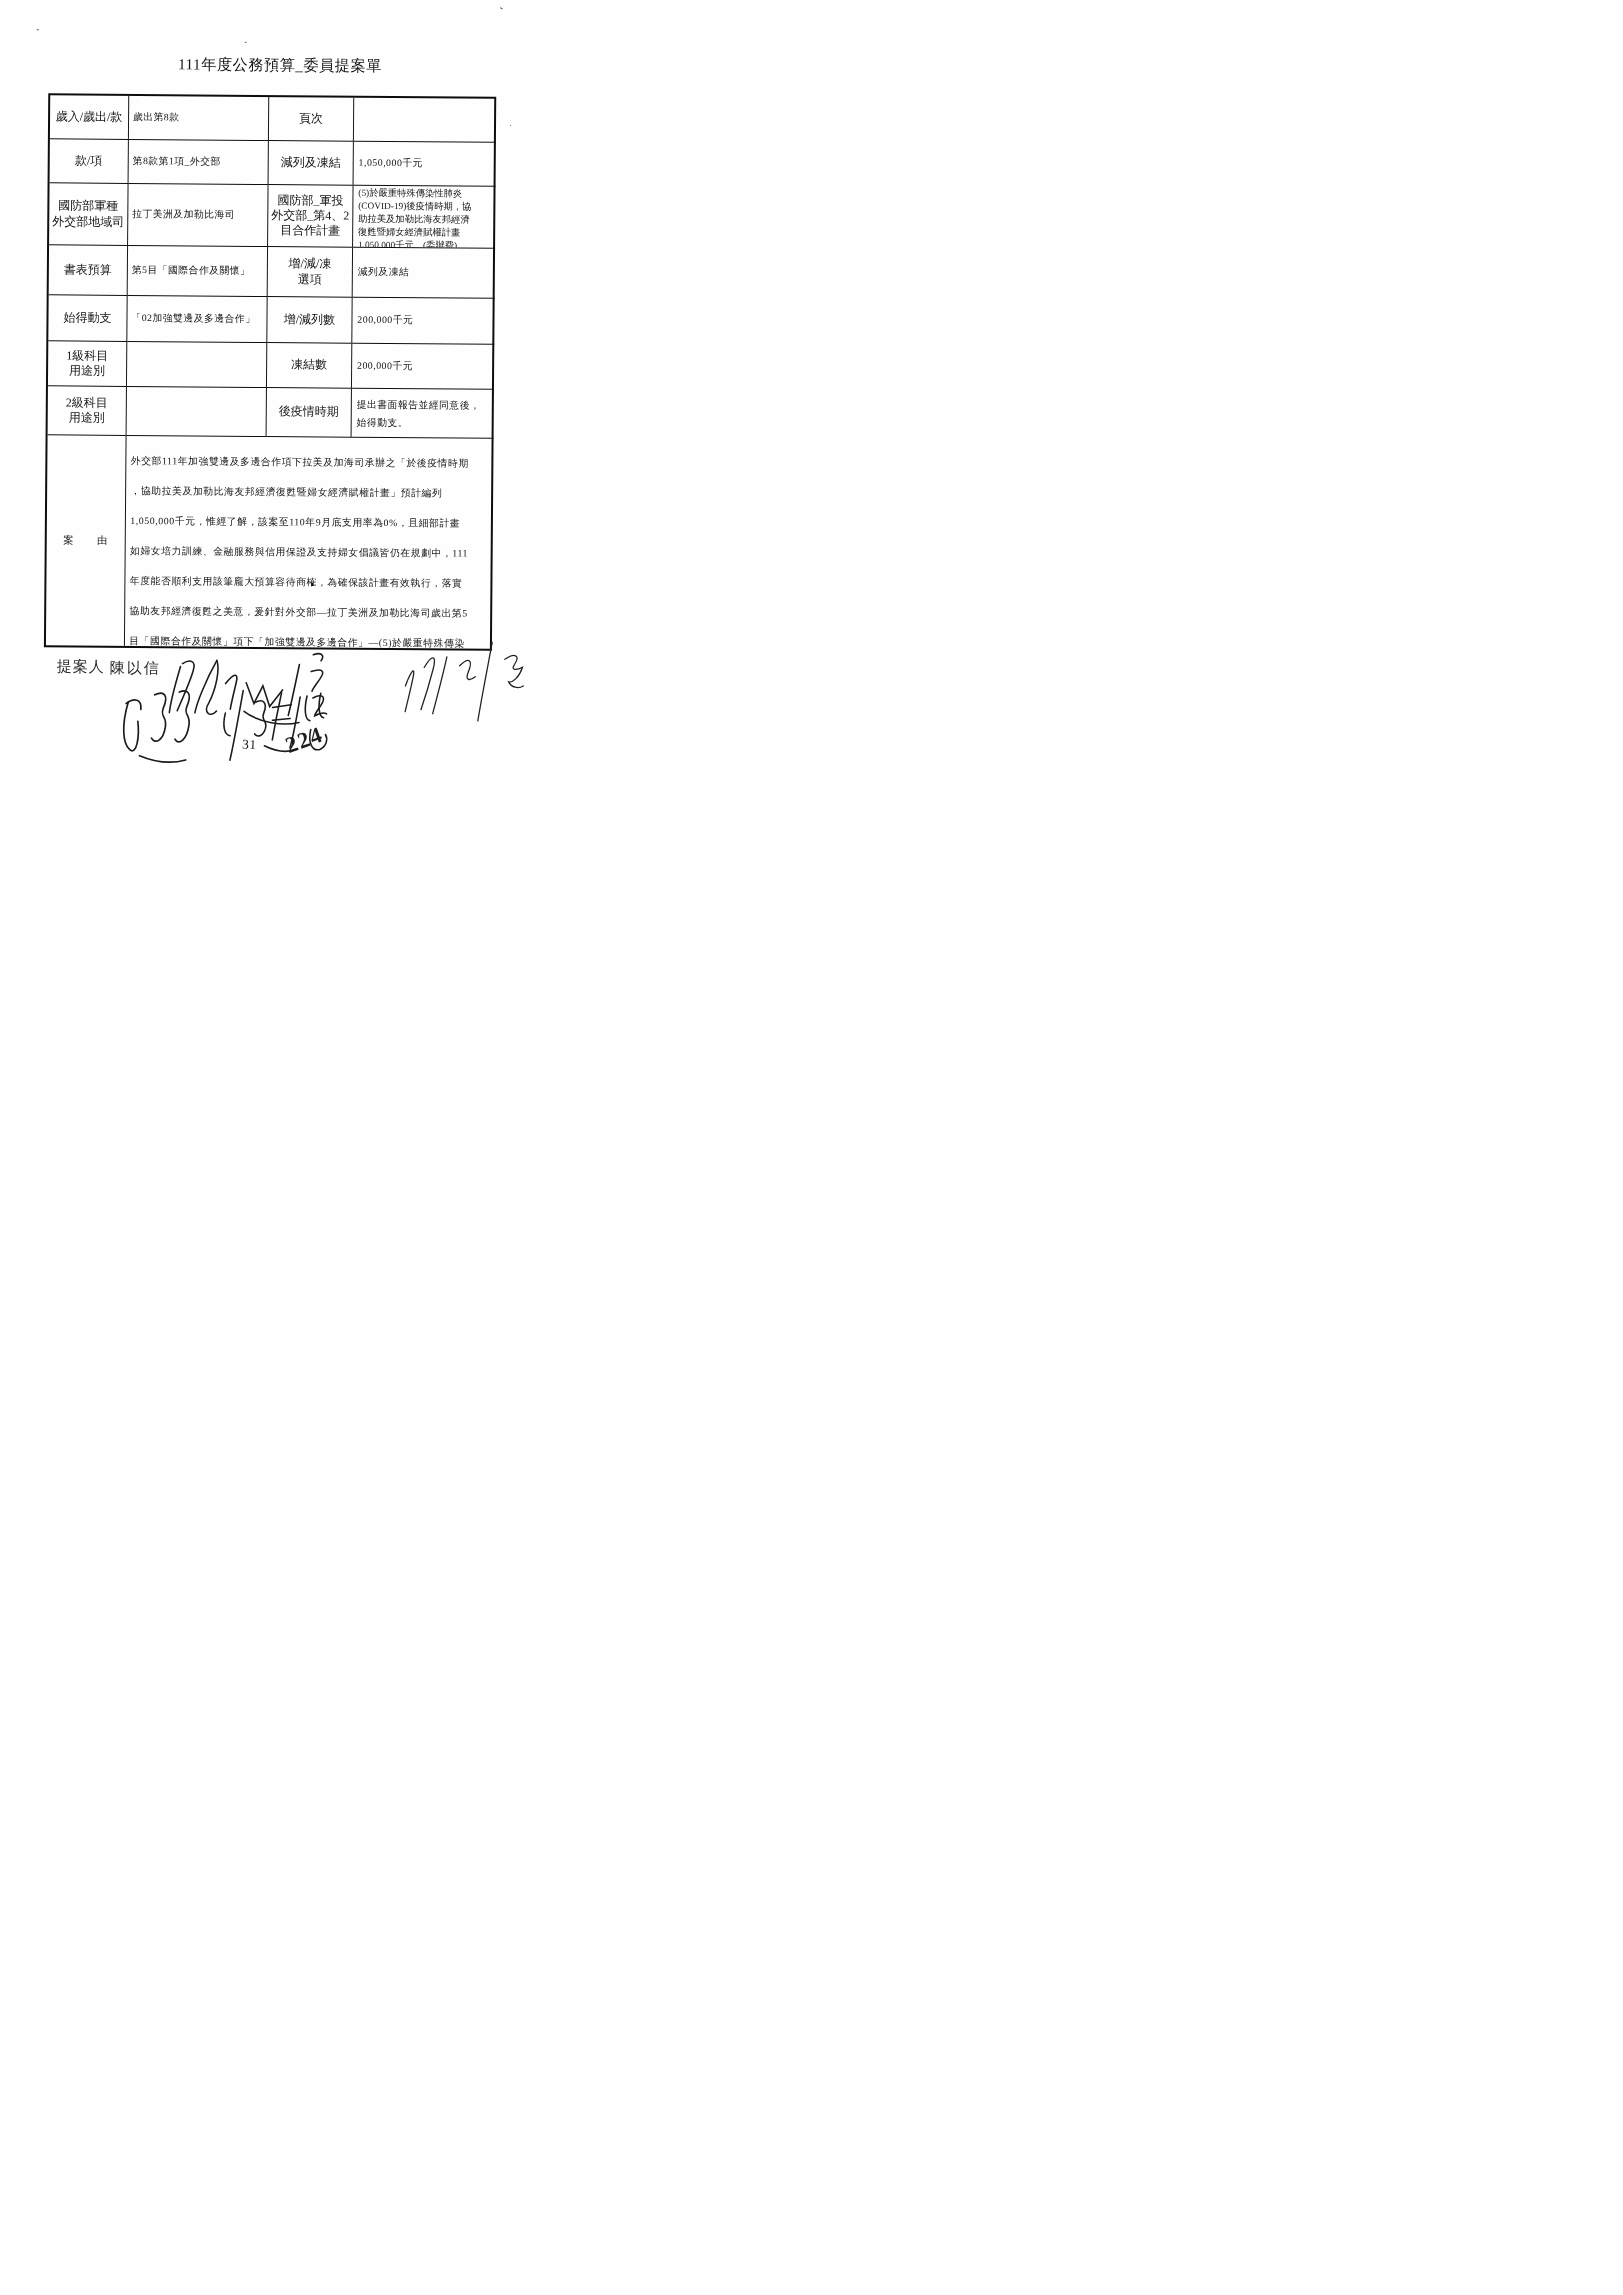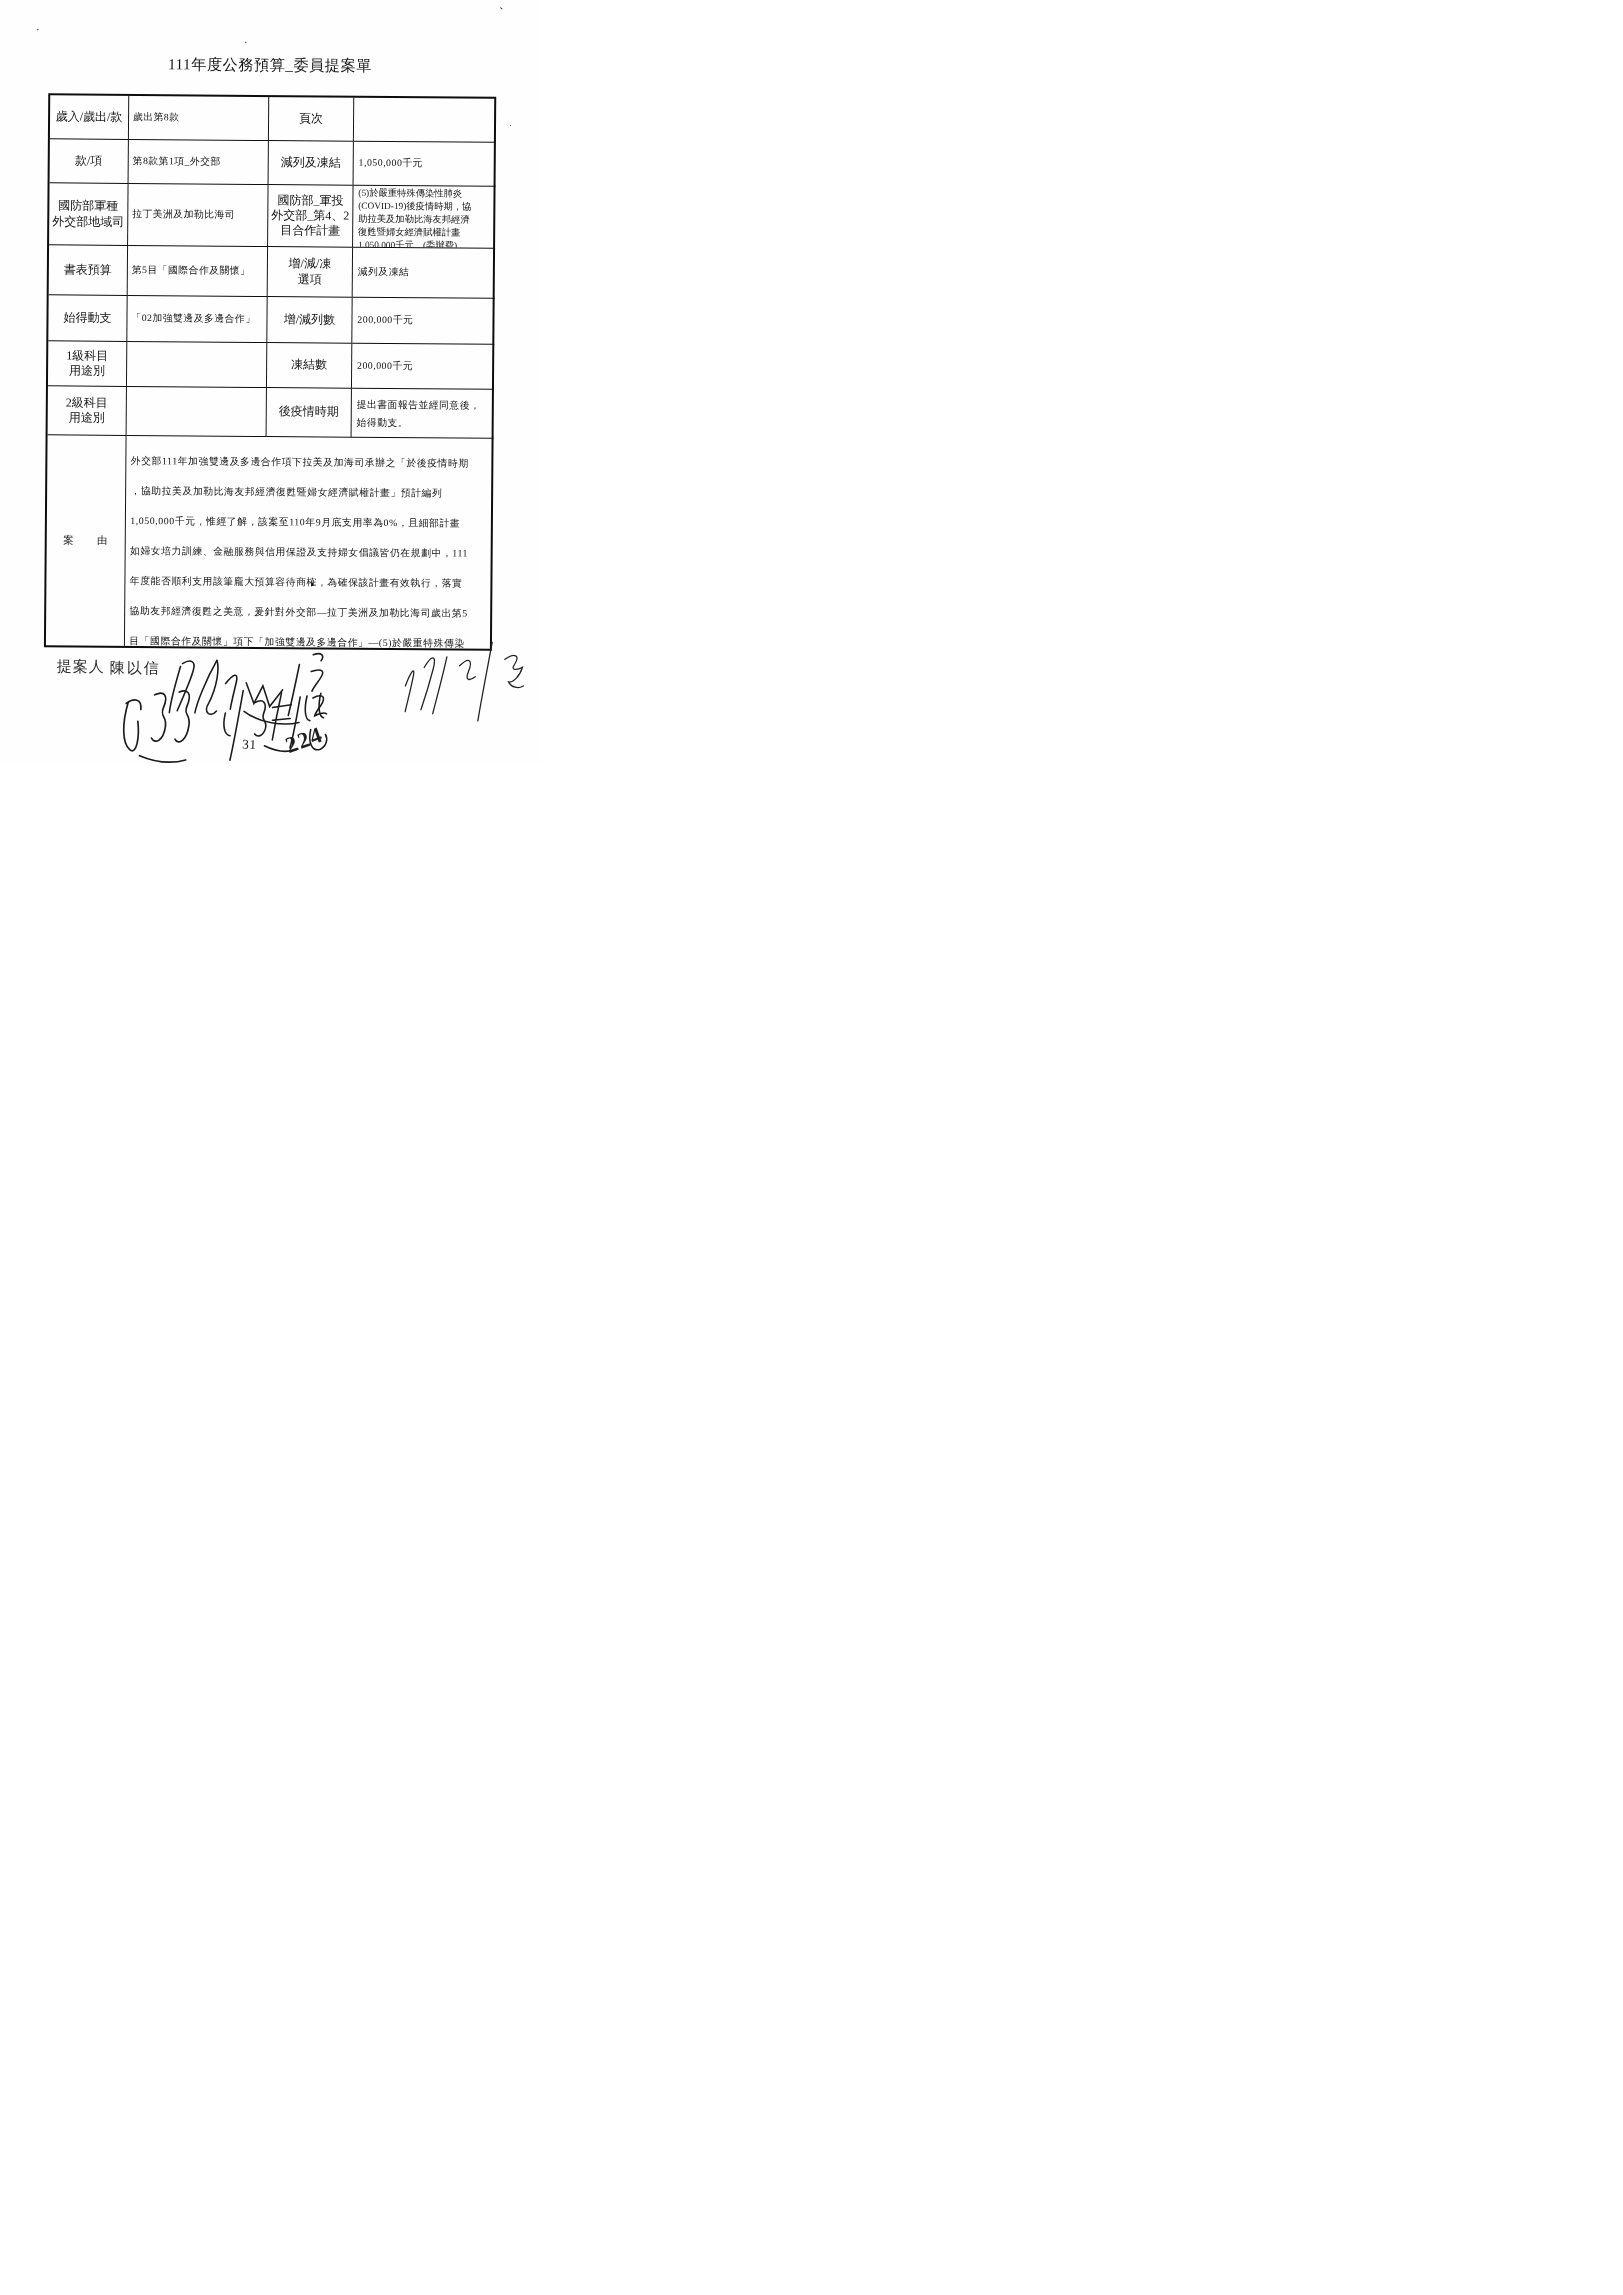--- a/index.html
+++ b/index.html
@@ -1,17 +1,17 @@
 <!DOCTYPE html>
 <html style="font-size:7.9px"><head>
 <meta charset="utf-8">
 <style>
   html,body{margin:0;padding:0;background:#ffffff;}
   .page{position:relative;width:541px;height:765px;background:#fefefe;overflow:hidden;
-        font-family:"Liberation Serif","DejaVu Serif",serif;color:#121212;}
+        font-family:"Liberation Serif","DejaVu Serif",serif;color:#121212;padding-left:20px;}
   .tilt{position:absolute;left:0;top:0;width:100%;height:100%;
         transform:rotate(.45deg);transform-origin:270px 0;}
 
   .title{position:absolute;top:55px;left:0;width:100%;text-align:center;
          font-size:15.2px;font-weight:400;letter-spacing:0.5px;}
 
   .tbl{position:absolute;left:49px;top:95px;width:448px;height:554px;
        box-sizing:border-box;border:2px solid #0d0d0d;display:grid;
        grid-template-columns:79px 140px 85px 142px;
        grid-template-rows:44px 44px 62px 50px 46px 45px 49px auto;}

